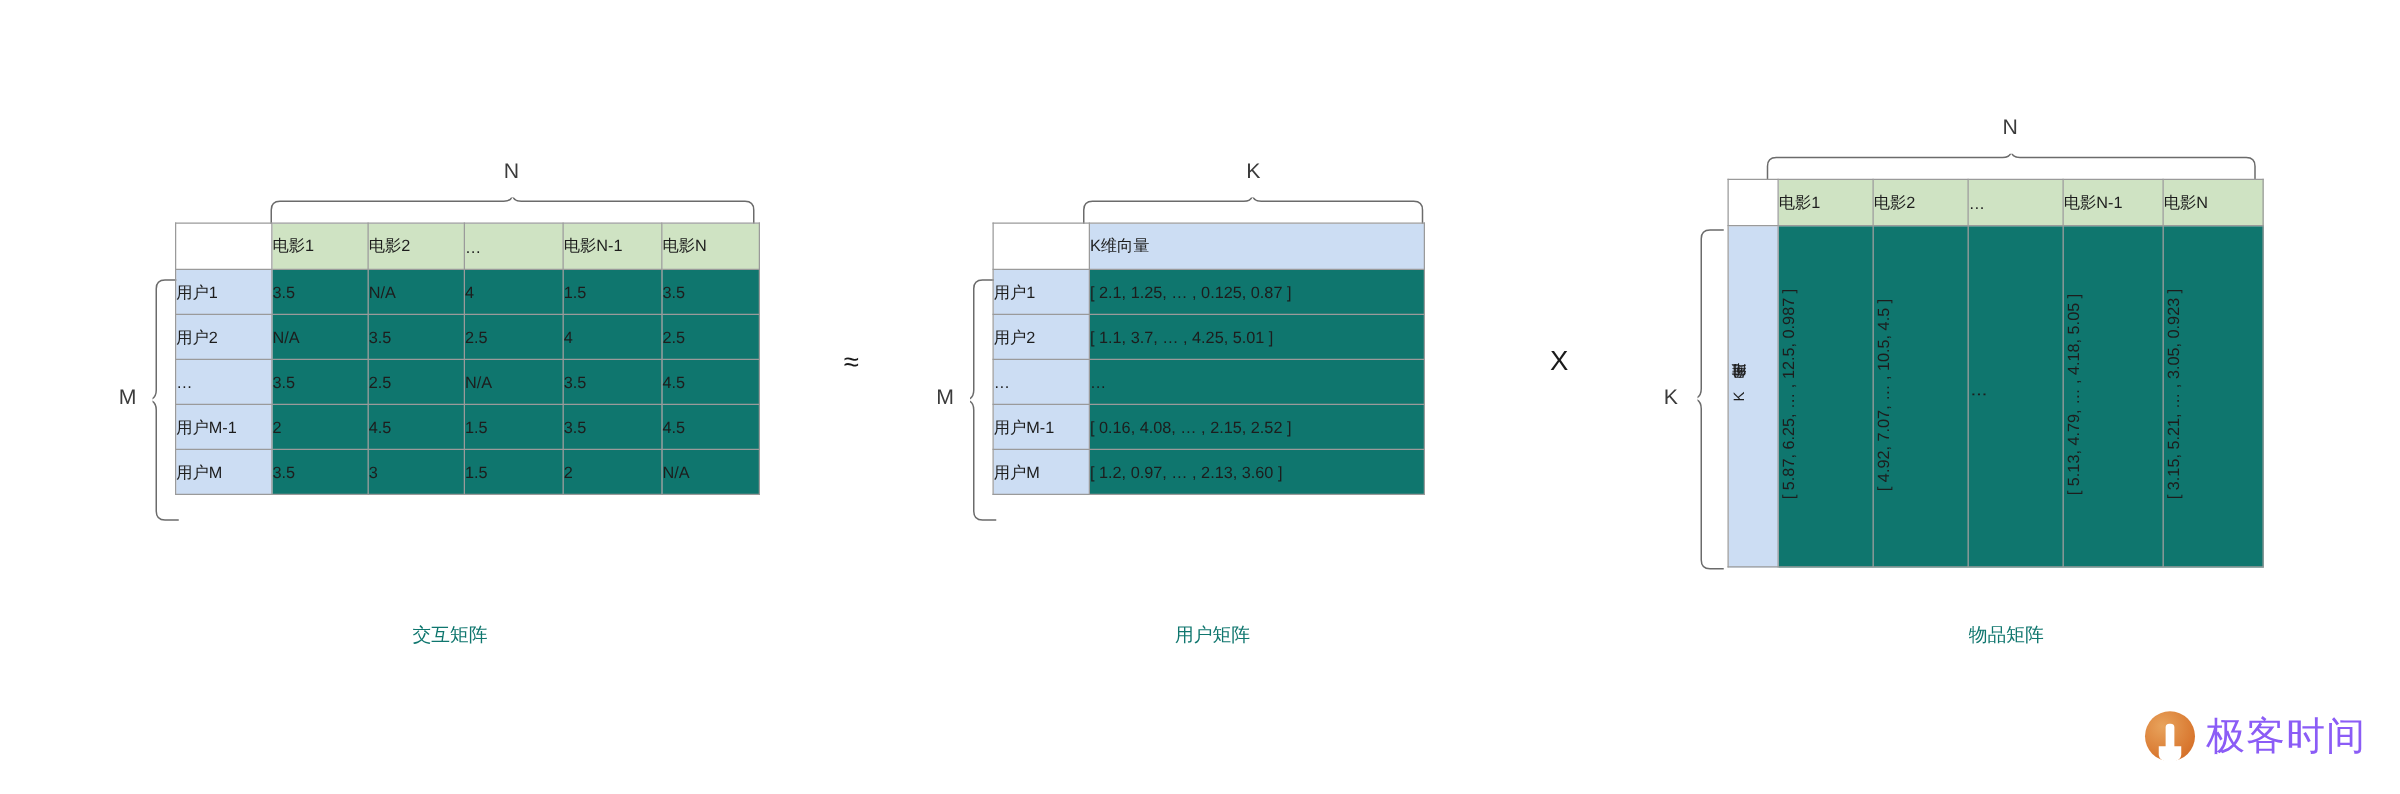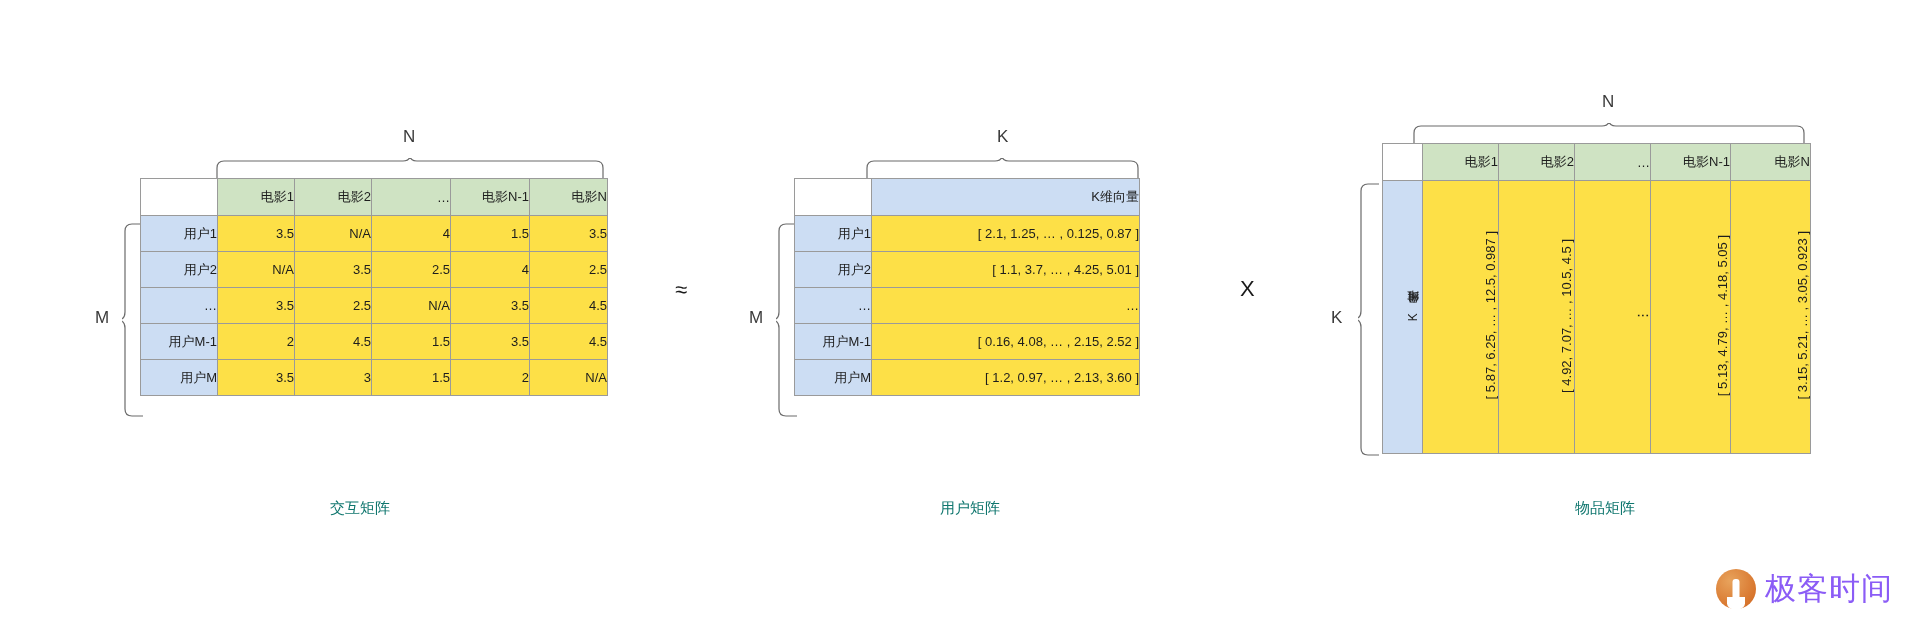--- a/index.html
+++ b/index.html
@@ -18,37 +18,37 @@
 
   
   .block { position: absolute; }
 
   table.matrix {
     border-collapse: collapse;
     table-layout: fixed;
   }
   table.matrix td {
     border: 1px solid #9a9a9a;
-    text-align: right;
+    text-align: left;
     vertical-align: middle;
     font-size: 13px;
     color: #1d1d1d;
     padding: 0;
   }
   td.hdr-green {
     background: #cfe3c3;
     border-color: #8fbf7a;
     height: 36px;
   }
   td.hdr-blue {
     background: #ccddf3;
     border-color: #7fa7d6;
   }
   td.cell {
-    background: #fde047;
+    background: #0f766e;
     height: 35px;
   }
   td.corner-blank {
     border: none;
     background: transparent;
   }
 
   
   .brace { position: absolute; }
   .brace svg { display: block; }

